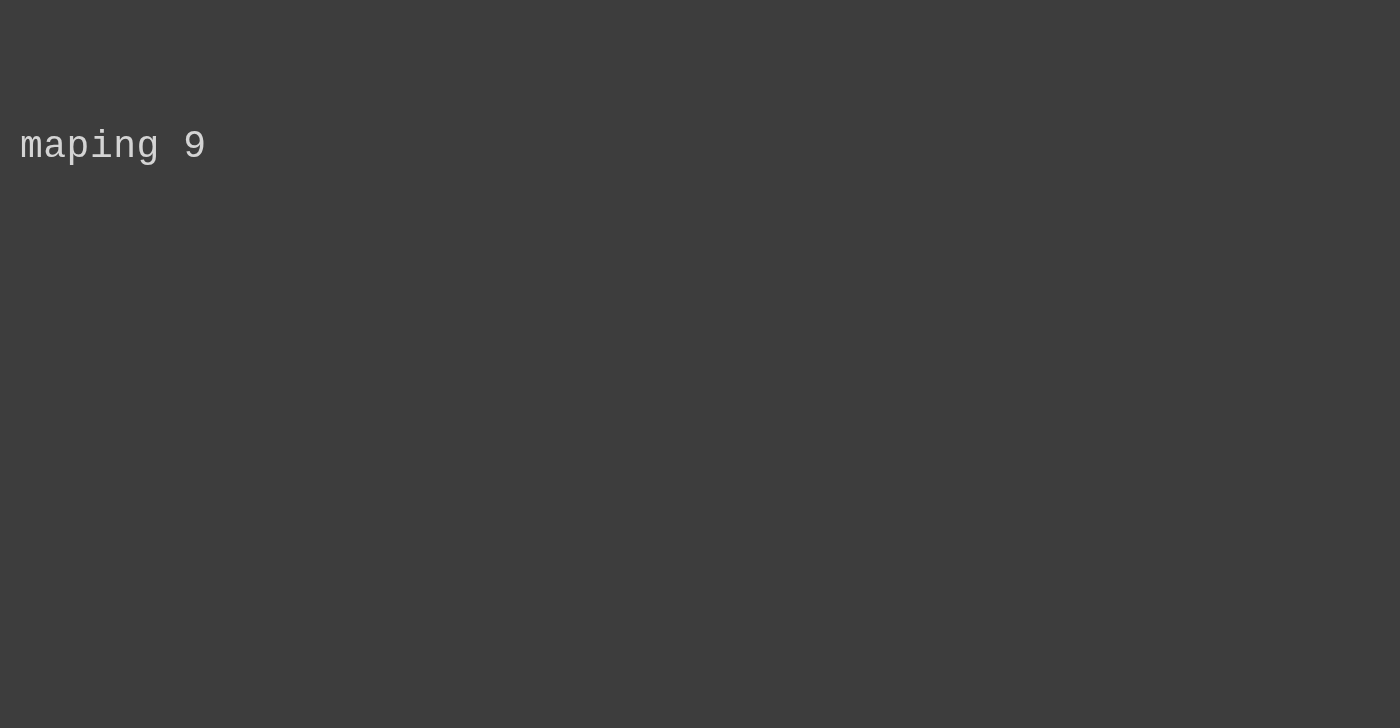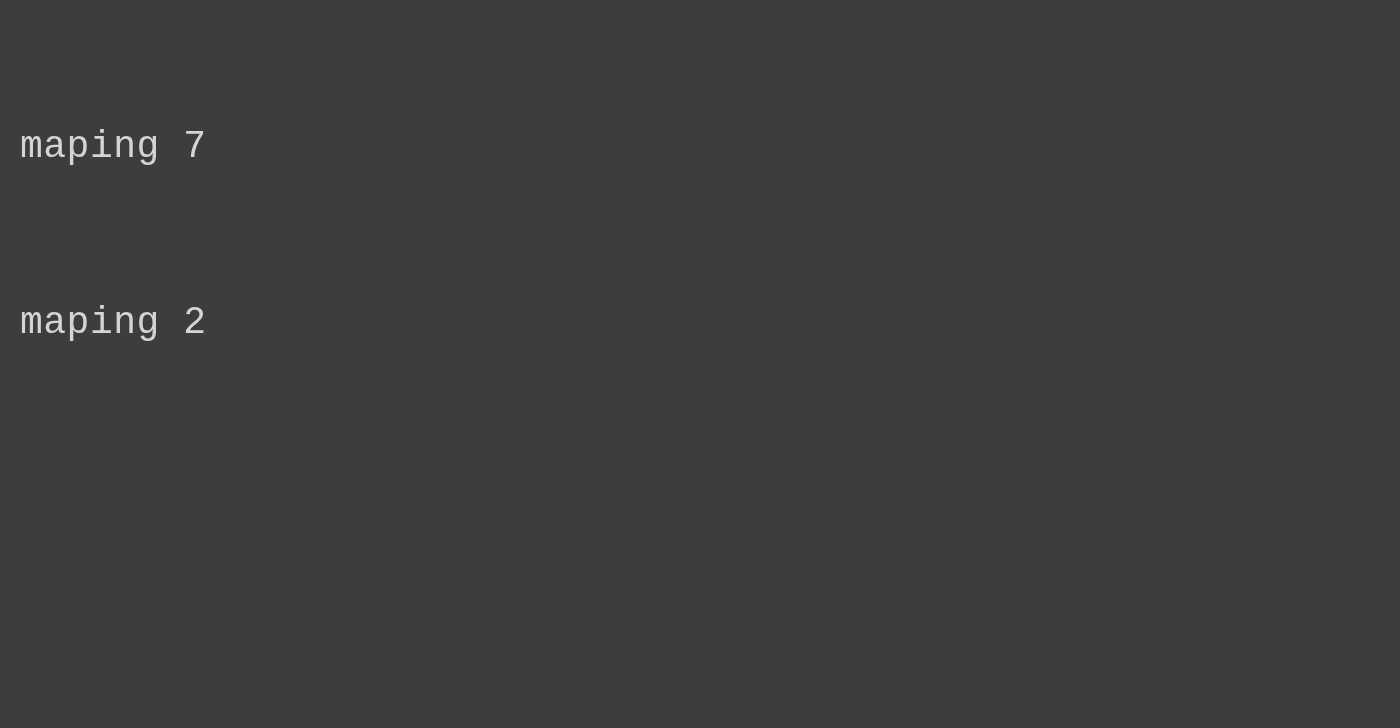--- a/index.html
+++ b/index.html
@@ -23,22 +23,21 @@
       white-space: pre;
     }
     .line {
       display: block;
     }
   </style>
 </head>
 <body>
 
 <div class="console-output">
-  <span class="line">maping 7</span>
-  <span class="line">maping 2</span>
+  <span class="line">maping 9</span>
   
   
   
   
   
   
   
   
 </div>
 

